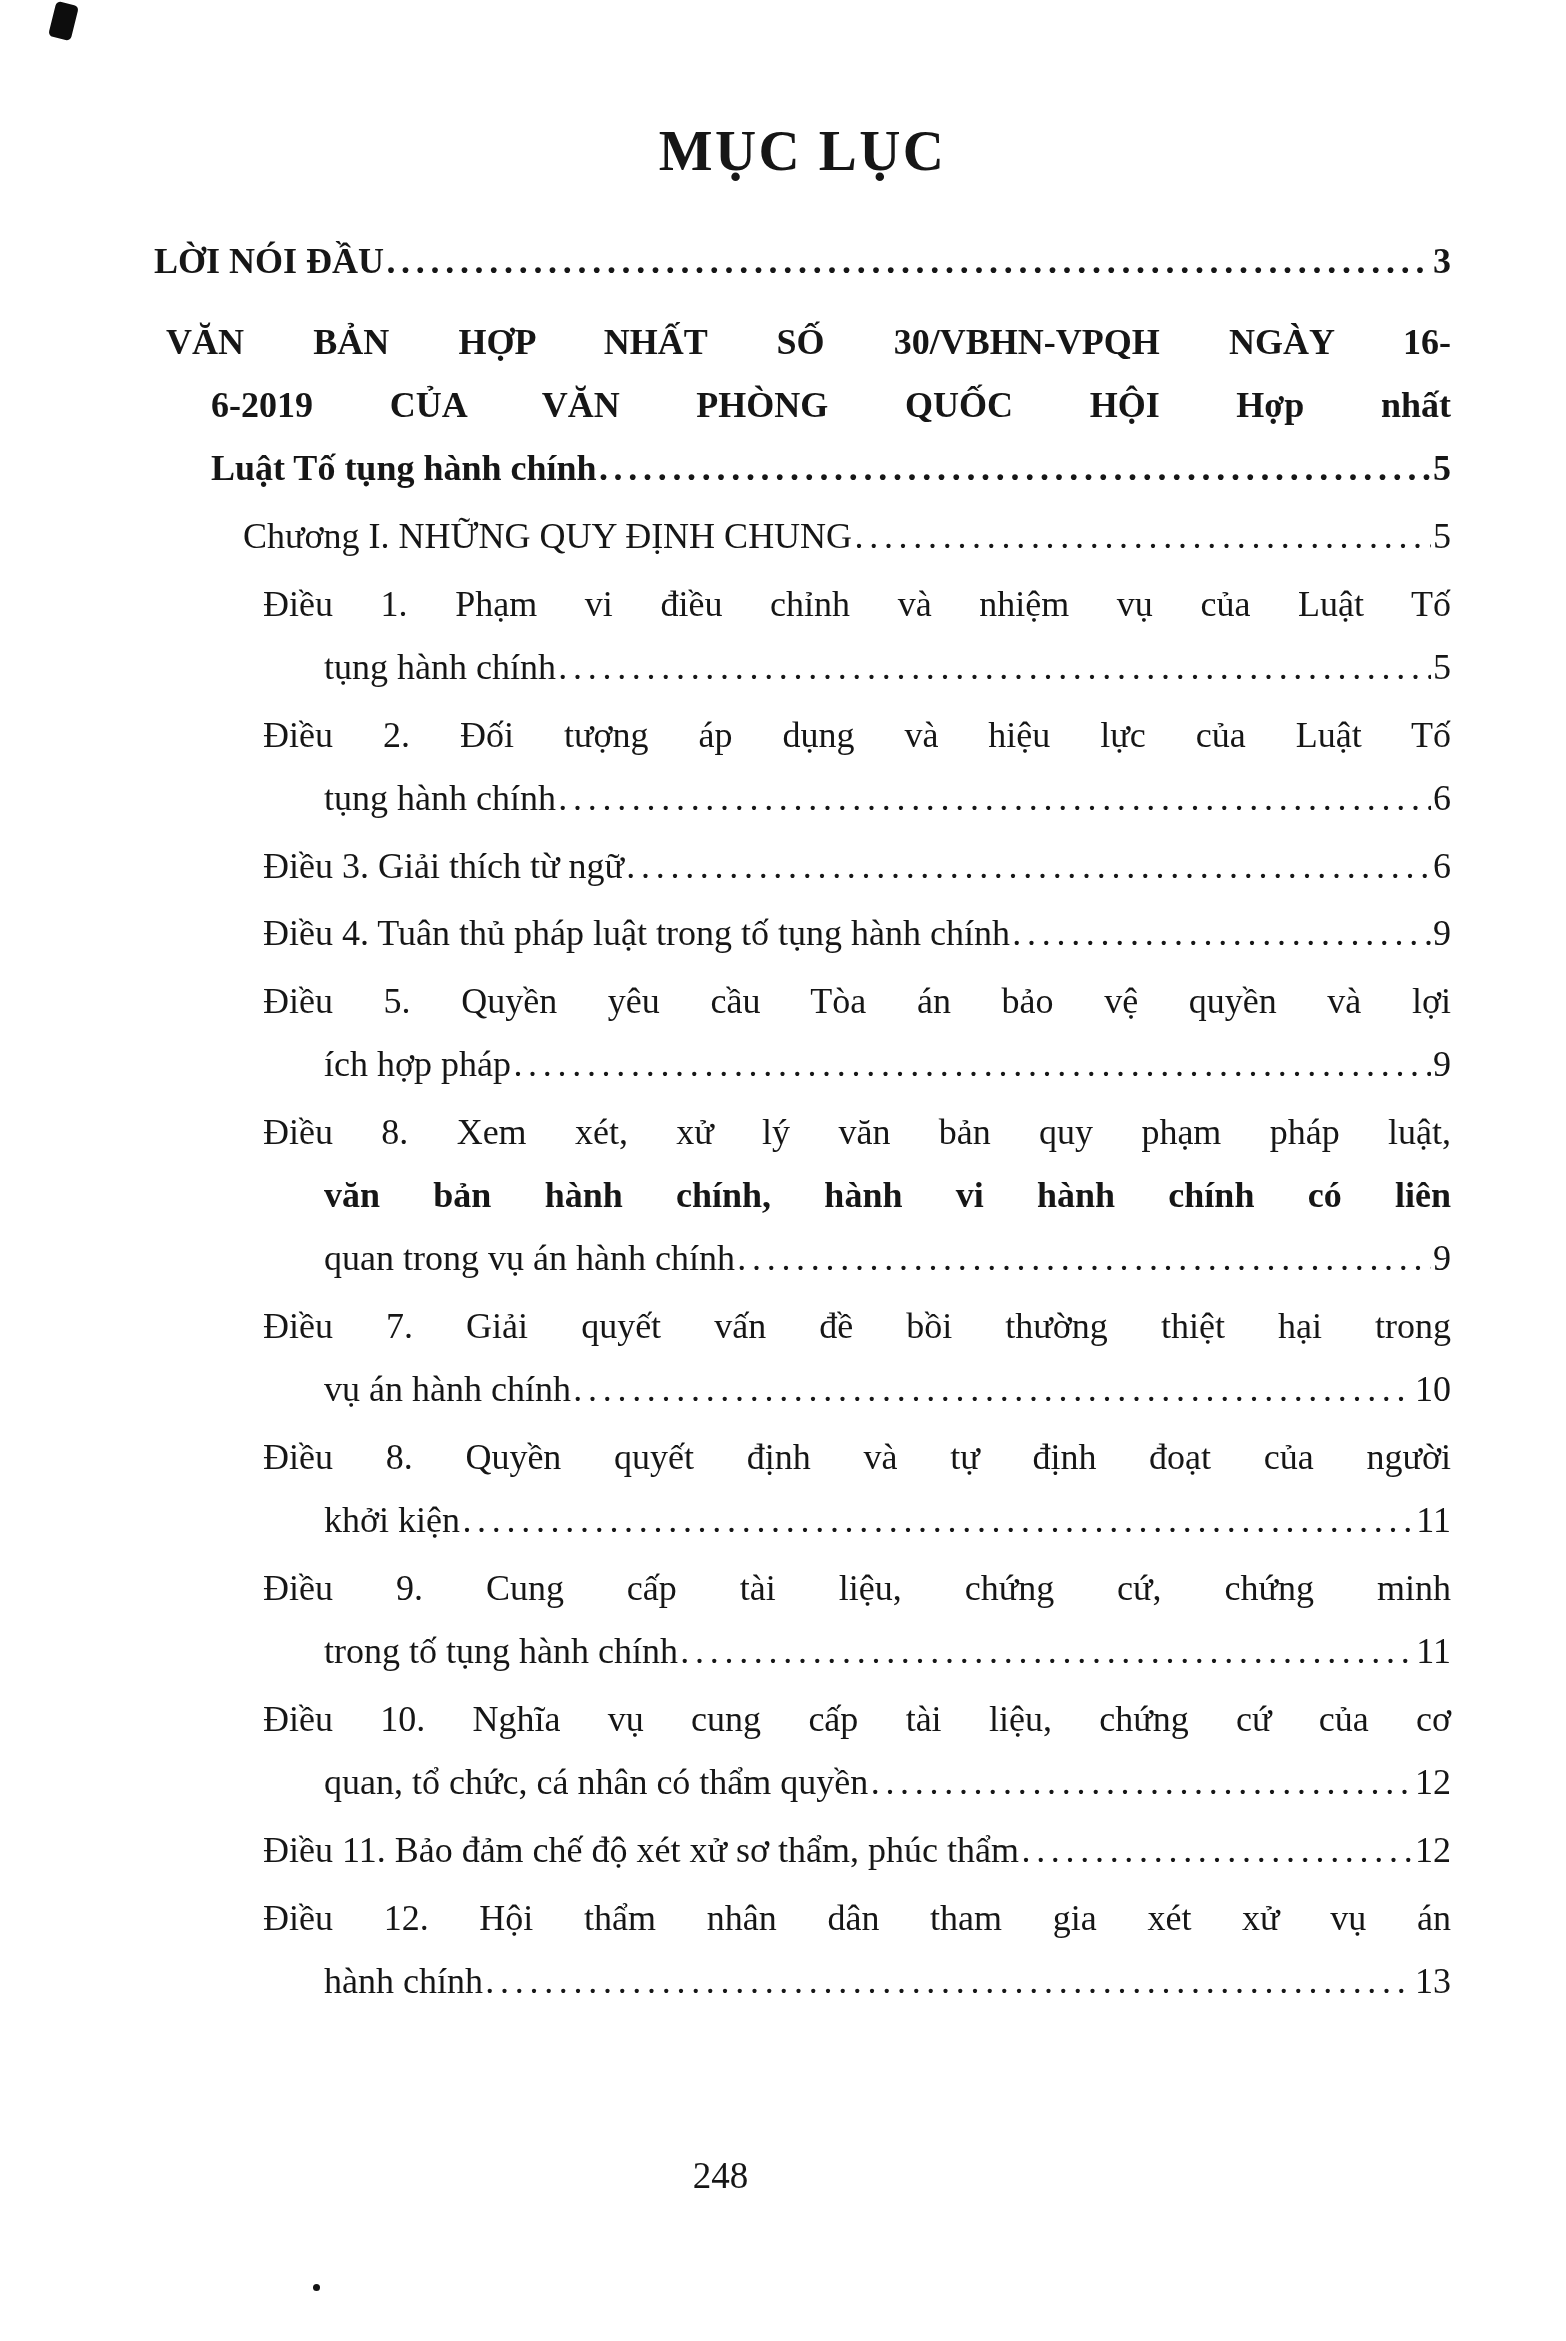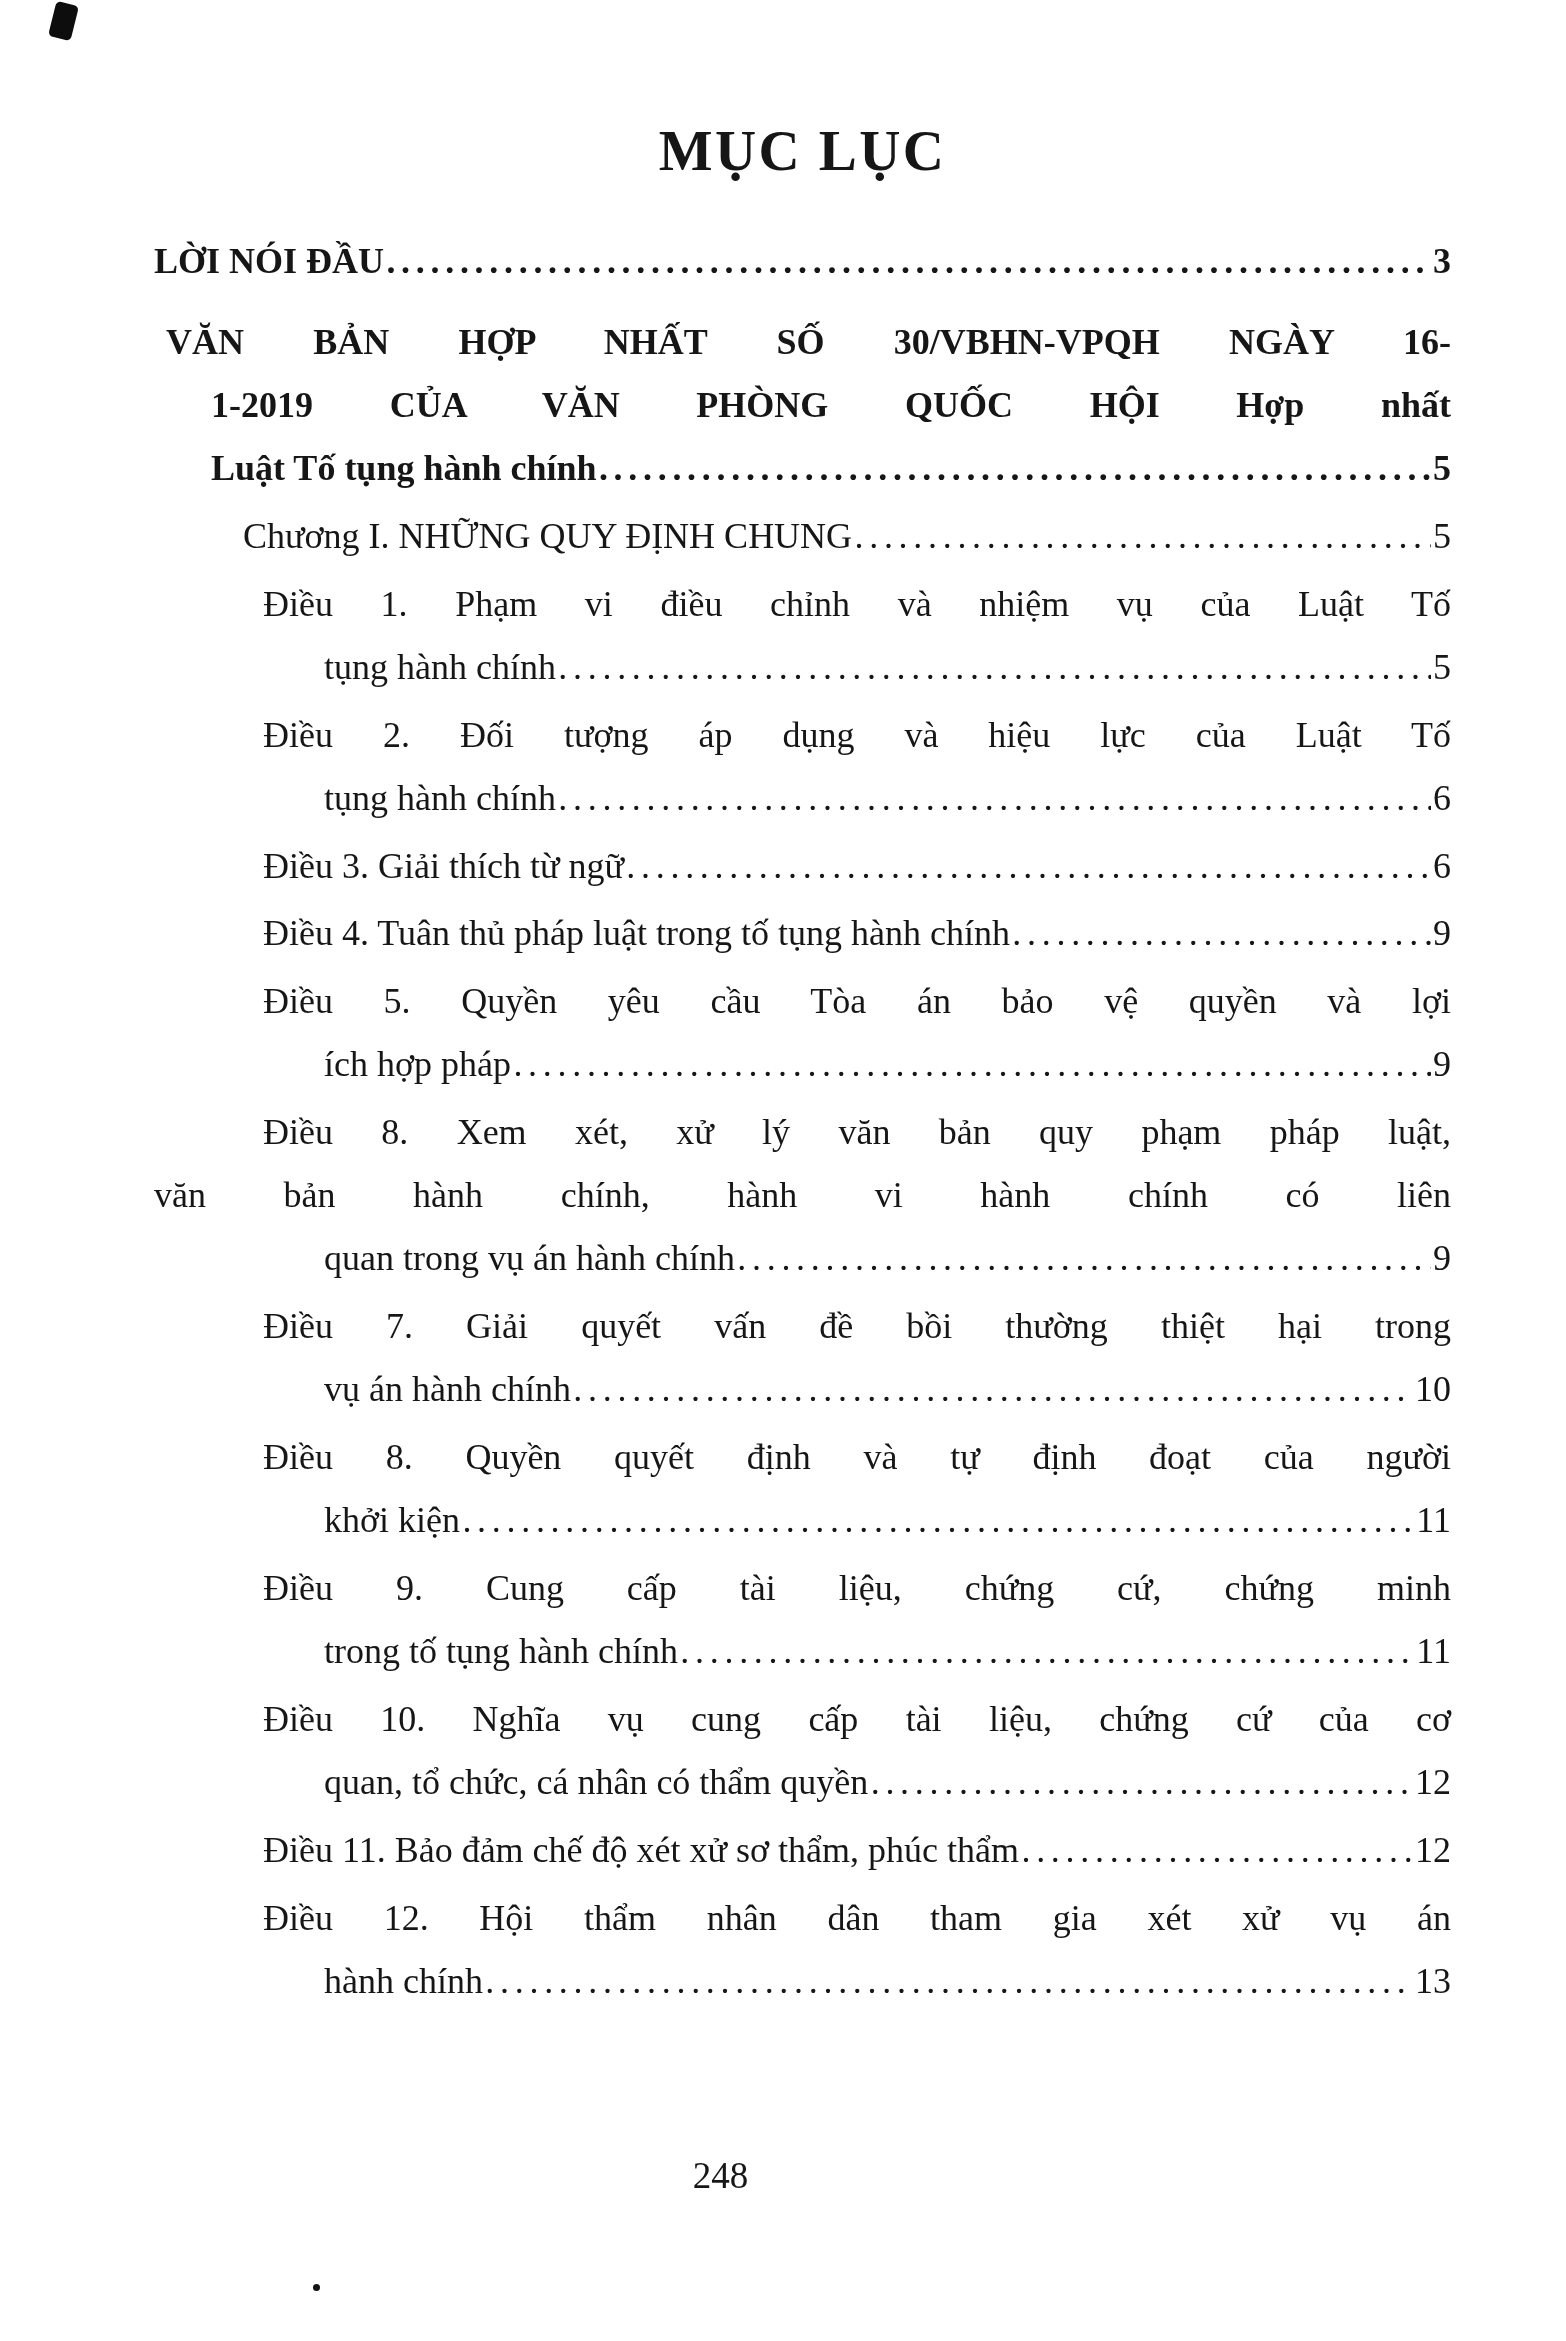--- a/index.html
+++ b/index.html
@@ -100,21 +100,21 @@
   <div class="toc-entries">
       <div class="toc-entry bold">
         <div class="toc-line toc-line-last" style="margin-left: 0px;">
           <span class="toc-text">LỜI NÓI ĐẦU</span>
           <span class="toc-leader"></span>
           <span class="toc-page">3</span>
         </div>
       </div>
       <div class="toc-entry bold">
         <div class="toc-line toc-line-just" style="margin-left: 12px;">VĂN BẢN HỢP NHẤT SỐ 30/VBHN-VPQH NGÀY 16-</div>
-        <div class="toc-line toc-line-just" style="margin-left: 57px;">1-2019 CỦA VĂN PHÒNG QUỐC HỘI Hợp nhất</div>
+        <div class="toc-line toc-line-just" style="margin-left: 57px;">6-2019 CỦA VĂN PHÒNG QUỐC HỘI Hợp nhất</div>
         <div class="toc-line toc-line-last" style="margin-left: 57px;">
           <span class="toc-text">Luật Tố tụng hành chính</span>
           <span class="toc-leader"></span>
           <span class="toc-page">5</span>
         </div>
       </div>
       <div class="toc-entry">
         <div class="toc-line toc-line-last" style="margin-left: 89px;">
           <span class="toc-text">Chương I. NHỮNG QUY ĐỊNH CHUNG</span>
           <span class="toc-leader"></span>
@@ -154,21 +154,21 @@
       <div class="toc-entry">
         <div class="toc-line toc-line-just" style="margin-left: 109px;">Điều 5. Quyền yêu cầu Tòa án bảo vệ quyền và lợi</div>
         <div class="toc-line toc-line-last" style="margin-left: 170px;">
           <span class="toc-text">ích hợp pháp</span>
           <span class="toc-leader"></span>
           <span class="toc-page">9</span>
         </div>
       </div>
       <div class="toc-entry">
         <div class="toc-line toc-line-just" style="margin-left: 109px;">Điều 8. Xem xét, xử lý văn bản quy phạm pháp luật,</div>
-        <div class="toc-line toc-line-just" style="">văn bản hành chính, hành vi hành chính có liên</div>
+        <div class="toc-line toc-line-just" style="margin-left: 170px; font-weight: bold;">văn bản hành chính, hành vi hành chính có liên</div>
         <div class="toc-line toc-line-last" style="margin-left: 170px;">
           <span class="toc-text">quan trong vụ án hành chính</span>
           <span class="toc-leader"></span>
           <span class="toc-page">9</span>
         </div>
       </div>
       <div class="toc-entry">
         <div class="toc-line toc-line-just" style="margin-left: 109px;">Điều 7. Giải quyết vấn đề bồi thường thiệt hại trong</div>
         <div class="toc-line toc-line-last" style="margin-left: 170px;">
           <span class="toc-text">vụ án hành chính</span>

